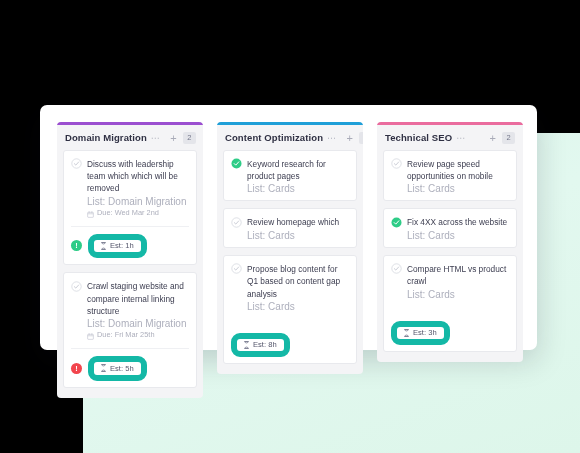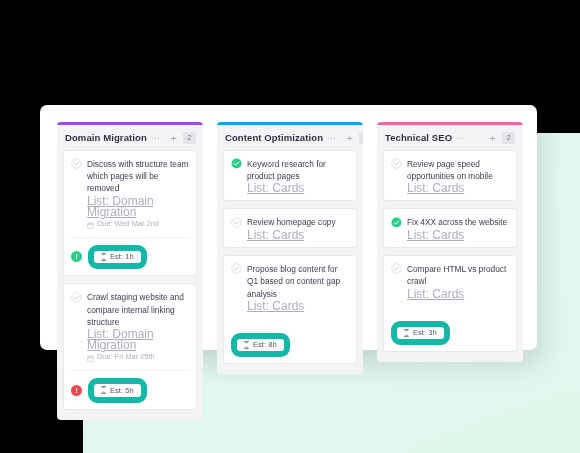--- a/index.html
+++ b/index.html
@@ -146,25 +146,24 @@
 
   .card-text { flex: 1 1 auto; min-width: 0; }
 
   .card-title {
     font-size: 8.3px;
     line-height: 12.4px;
     color: #3c3d50;
   }
 
   .card-meta {
-    font-size: 12px;
+    font-size: 10px;
     line-height: 11px;
     color: #adafbc;
     margin-top: 1px;
-    text-decoration: underline;
   }
 
   .card-due {
     font-size: 7.4px;
     line-height: 11px;
     color: #adafbc;
     margin-top: 0px;
     display: flex;
     align-items: flex-end;
     gap: 3px;
@@ -234,21 +233,21 @@
         <span class="col-count">2</span>
       </div>
       <div class="col-body">
         <div class="card">
           <div class="card-top">
             <svg class="check" viewBox="0 0 22 22" width="11" height="11">
       <circle cx="11" cy="11" r="9.4" fill="#ffffff" stroke="#d3d5de" stroke-width="1.5"></circle>
       <path d="M6.6 11.3 L9.6 14.2 L15.4 7.9" fill="none" stroke="#c2c4cf" stroke-width="1.7" stroke-linecap="round" stroke-linejoin="round"></path>
     </svg>
             <div class="card-text">
-              <div class="card-title">Discuss with structure team which pages will be removed</div>
+              <div class="card-title">Discuss with leadership team which which will be removed</div>
               <div class="card-meta">List: Domain Migration</div>
               <div class="card-due">
                 <svg class="cal-icon" viewBox="0 0 14 14" width="7" height="7">
       <rect x="1.3" y="2.6" width="11.4" height="10.1" rx="1.2" fill="none" stroke="#c3c5d1" stroke-width="1.3"></rect>
       <path d="M1.3 5.6 H12.7" stroke="#c3c5d1" stroke-width="1.3"></path>
       <path d="M4.3 1.2 V3.6 M9.7 1.2 V3.6" stroke="#c3c5d1" stroke-width="1.3" stroke-linecap="round"></path>
     </svg>
                 <span>Due: Wed Mar 2nd</span>
               </div>
             </div>
@@ -320,21 +319,21 @@
             </div>
           </div>
         </div>
         <div class="card">
           <div class="card-top">
             <svg class="check" viewBox="0 0 22 22" width="11" height="11">
       <circle cx="11" cy="11" r="9.4" fill="#ffffff" stroke="#d3d5de" stroke-width="1.5"></circle>
       <path d="M6.6 11.3 L9.6 14.2 L15.4 7.9" fill="none" stroke="#c2c4cf" stroke-width="1.7" stroke-linecap="round" stroke-linejoin="round"></path>
     </svg>
             <div class="card-text">
-              <div class="card-title">Review homepage copy</div>
+              <div class="card-title">Review homepage which</div>
               <div class="card-meta">List: Cards</div>
             </div>
           </div>
         </div>
         <div class="card">
           <div class="card-top">
             <svg class="check" viewBox="0 0 22 22" width="11" height="11">
       <circle cx="11" cy="11" r="9.4" fill="#ffffff" stroke="#d3d5de" stroke-width="1.5"></circle>
       <path d="M6.6 11.3 L9.6 14.2 L15.4 7.9" fill="none" stroke="#c2c4cf" stroke-width="1.7" stroke-linecap="round" stroke-linejoin="round"></path>
     </svg>

